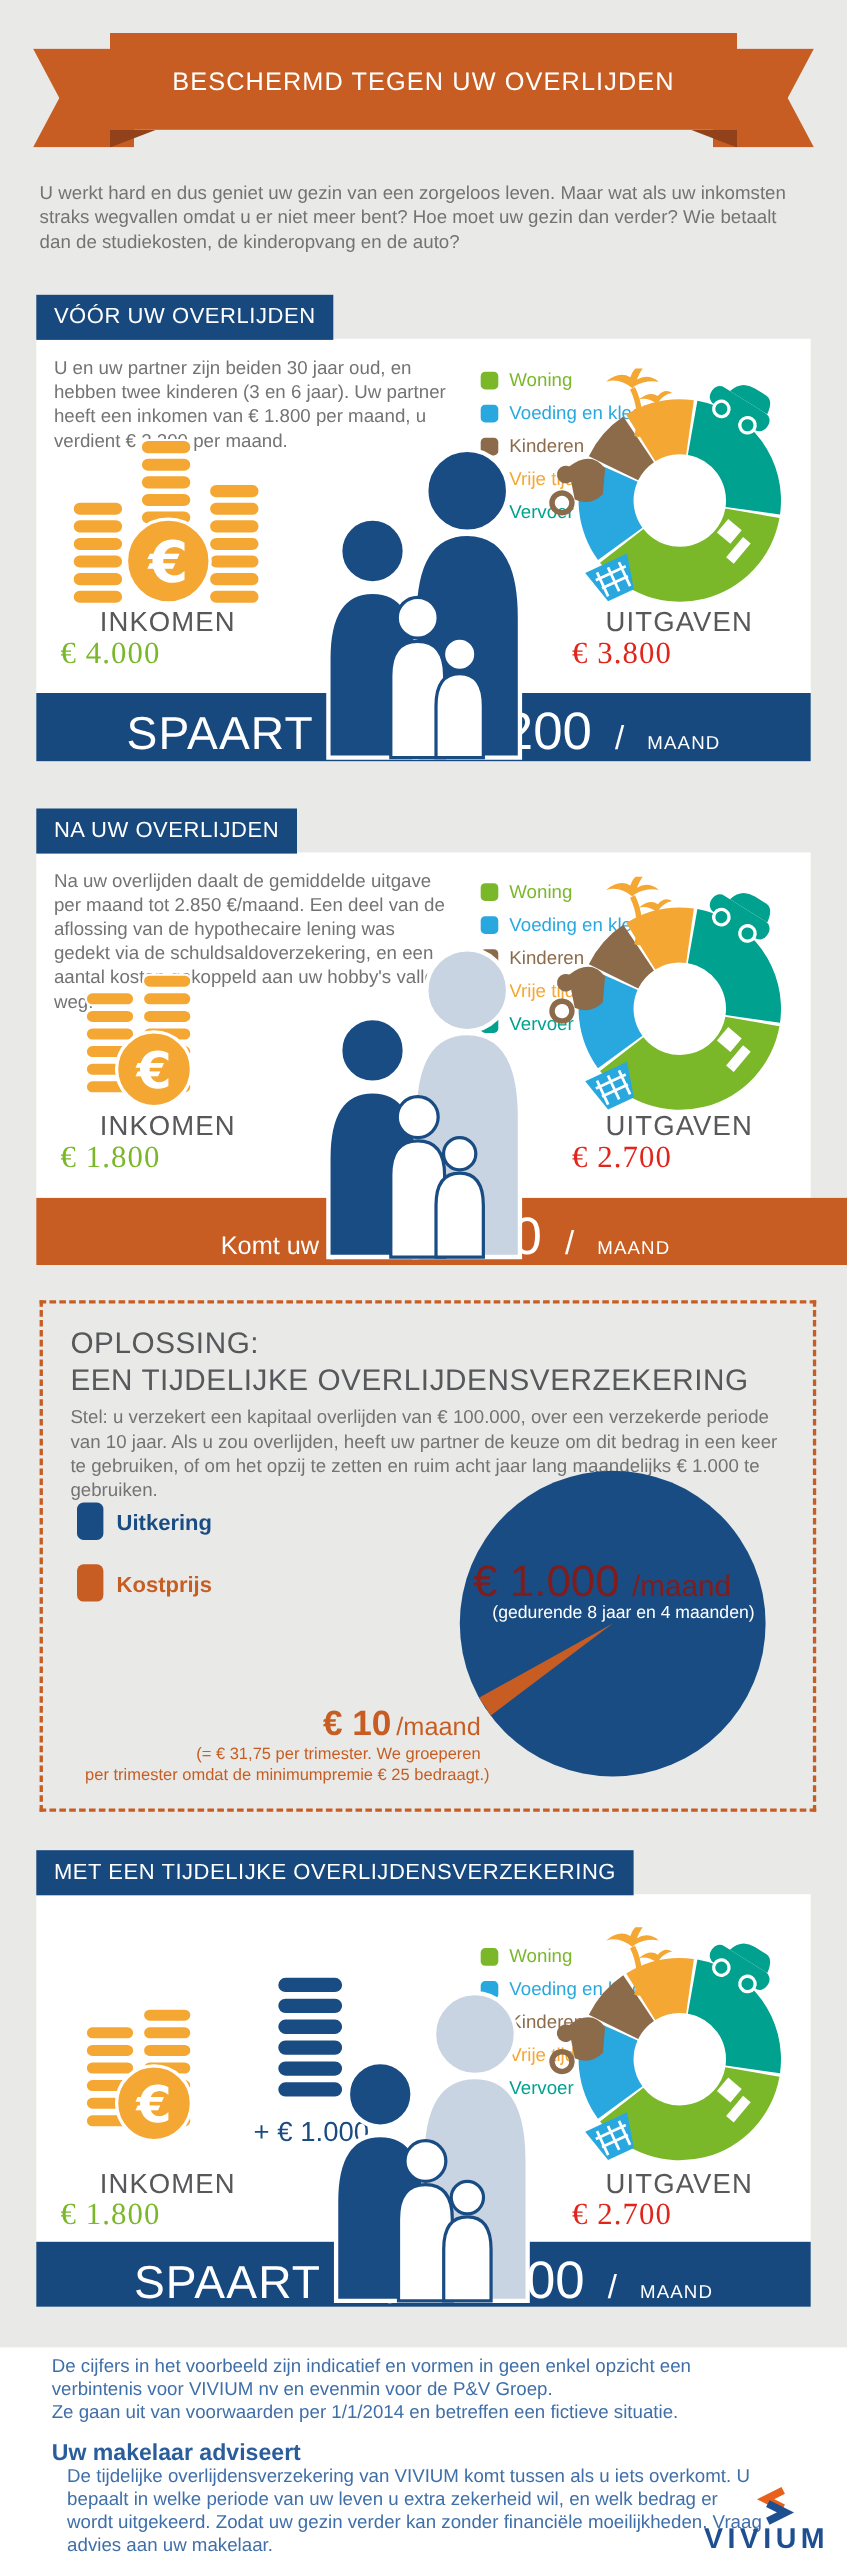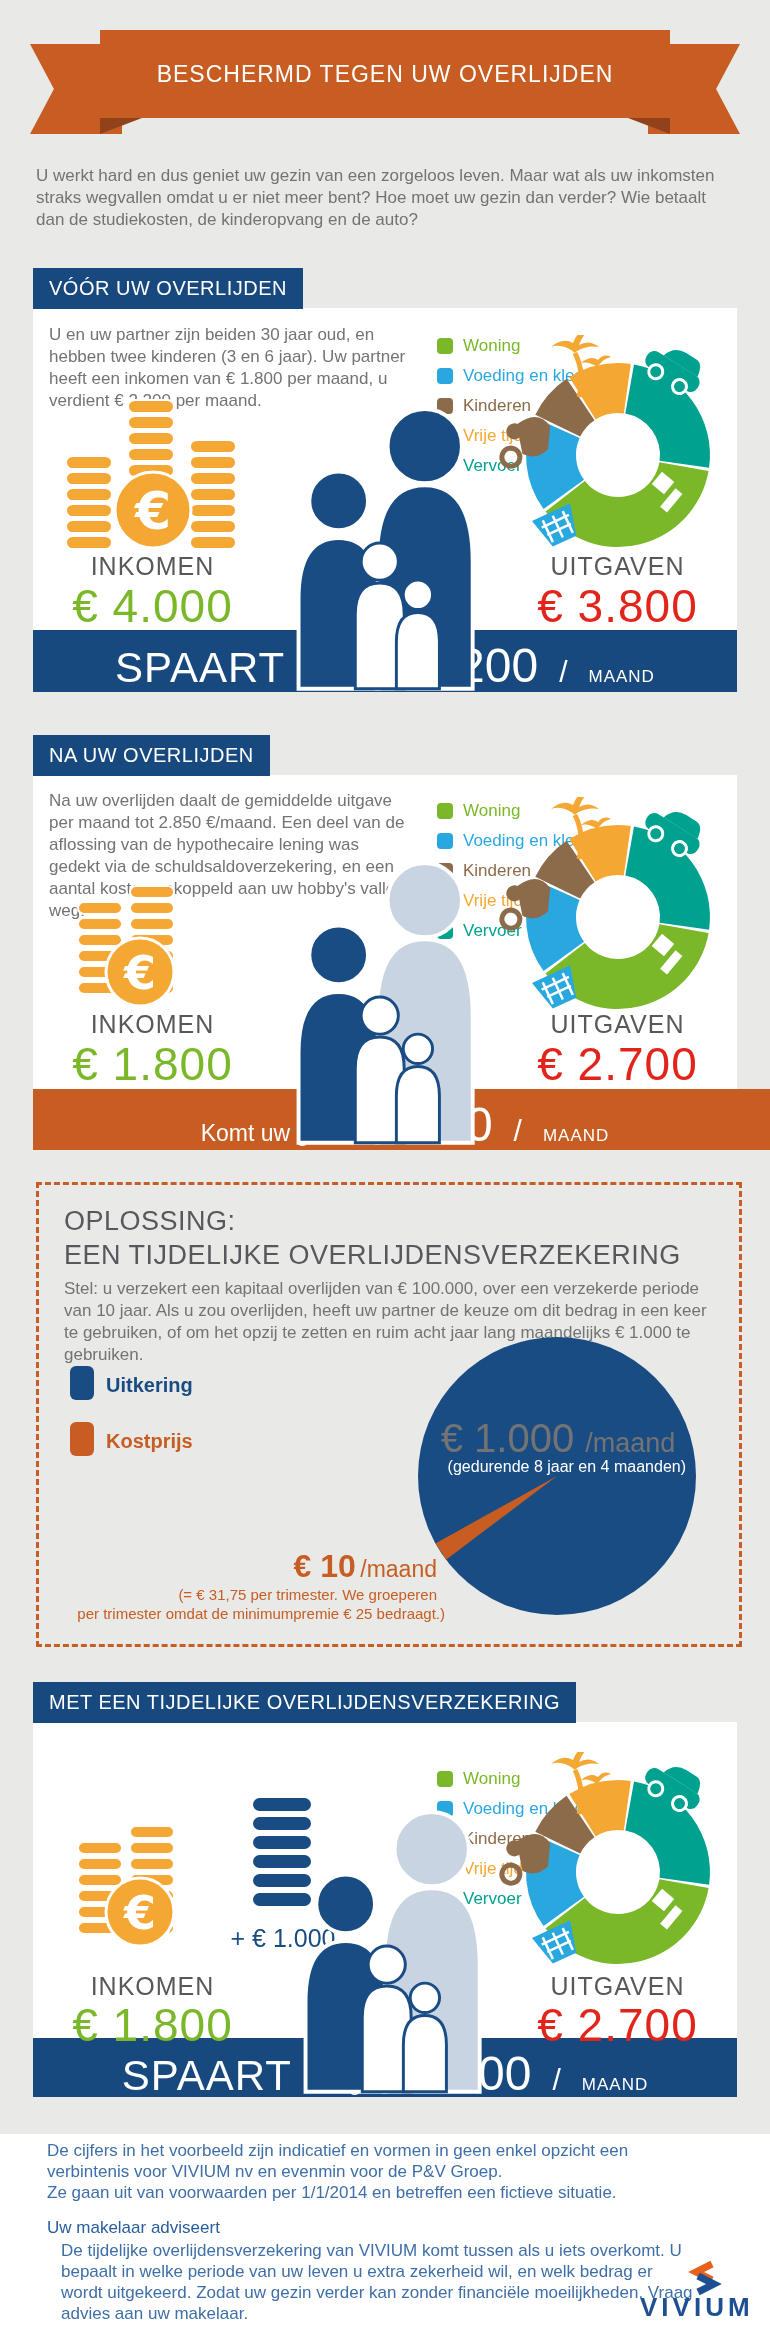--- a/index.html
+++ b/index.html
@@ -32,39 +32,39 @@
   .bw-small { font-size:23px; }
   .bw-slash { font-size:30px; }
   .bw-unit { font-size:17px; letter-spacing:1px; }
 
   .legend { display:flex; flex-direction:column; gap:10px; z-index:3; }
   .legend-row { display:flex; align-items:center; gap:10px; }
   .legend-sq { width:16px; height:16px; border-radius:4px; flex:0 0 16px; }
   .legend-label { font-size:17px; }
 
   .stat-label { font-size:25px; color:#58585a; letter-spacing:1px; text-align:center; width:195px; }
-  .stat-value { font-size:46px; text-align:center; width:195px; letter-spacing:1px; }
+  .stat-value { font-size:28px; text-align:left; width:195px; letter-spacing:1px;font-family:Liberation Serif, serif; }
   .green { color:#7ab829; } .red { color:#e1251b; }
 
   .fam { z-index:3; }
   .dashed-box { border:3px dashed #c75d22; z-index:1; }
   .big-title { font-size:27px; color:#57585b; letter-spacing:0.5px; }
   .sol-legend-sq { width:24px; height:34px; border-radius:6px; }
   .sol-legend-label { font-size:20px; font-weight:bold; }
-  .pie-main { color:#737373; text-align:center; z-index:3; font-size:40px; }
+  .pie-main { color:#7f1d1d; z-index:3; font-size:40px; }
   .pie-main .unit { font-size:27px; }
   .pie-sub { color:#fff; text-align:center; z-index:3; font-size:16px; }
   .cost-block { text-align:right; color:#c75d22; z-index:3; }
   .cost-amt { font-size:32px; font-weight:bold; }
   .cost-unit { font-size:23px; }
   .cost-note { font-size:15px; line-height:19px; }
 
   .footer-bg { left:0; top:2134px; width:770px; height:197px; background:#fff; }
   .footer-text { color:#3f6fa8; font-size:17px; line-height:21px; }
-  .advice-title { color:#2a5d9c; font-weight:normal; font-size:17px; }
+  .advice-title { color:#2a5d9c; font-weight:bold; font-size:21px; }
   .brand-text { color:#1d4f91; font-weight:bold; font-size:26px; letter-spacing:4px; }
 </style>
 </head>
 <body>
 
 <svg width="0" height="0" style="position:absolute">
   <defs>
     <g id="donut-def">
       <path d="M71.3,42.0 A92,92 0 0 1 132.8,28.9 L125.8,78.4 A42,42 0 0 0 97.7,84.4 Z" fill="#f5a733"></path>
       <path d="M136.0,29.4 A92,92 0 0 1 211.1,132.8 L161.6,125.8 A42,42 0 0 0 127.3,78.6 Z" fill="#00a18f"></path>

